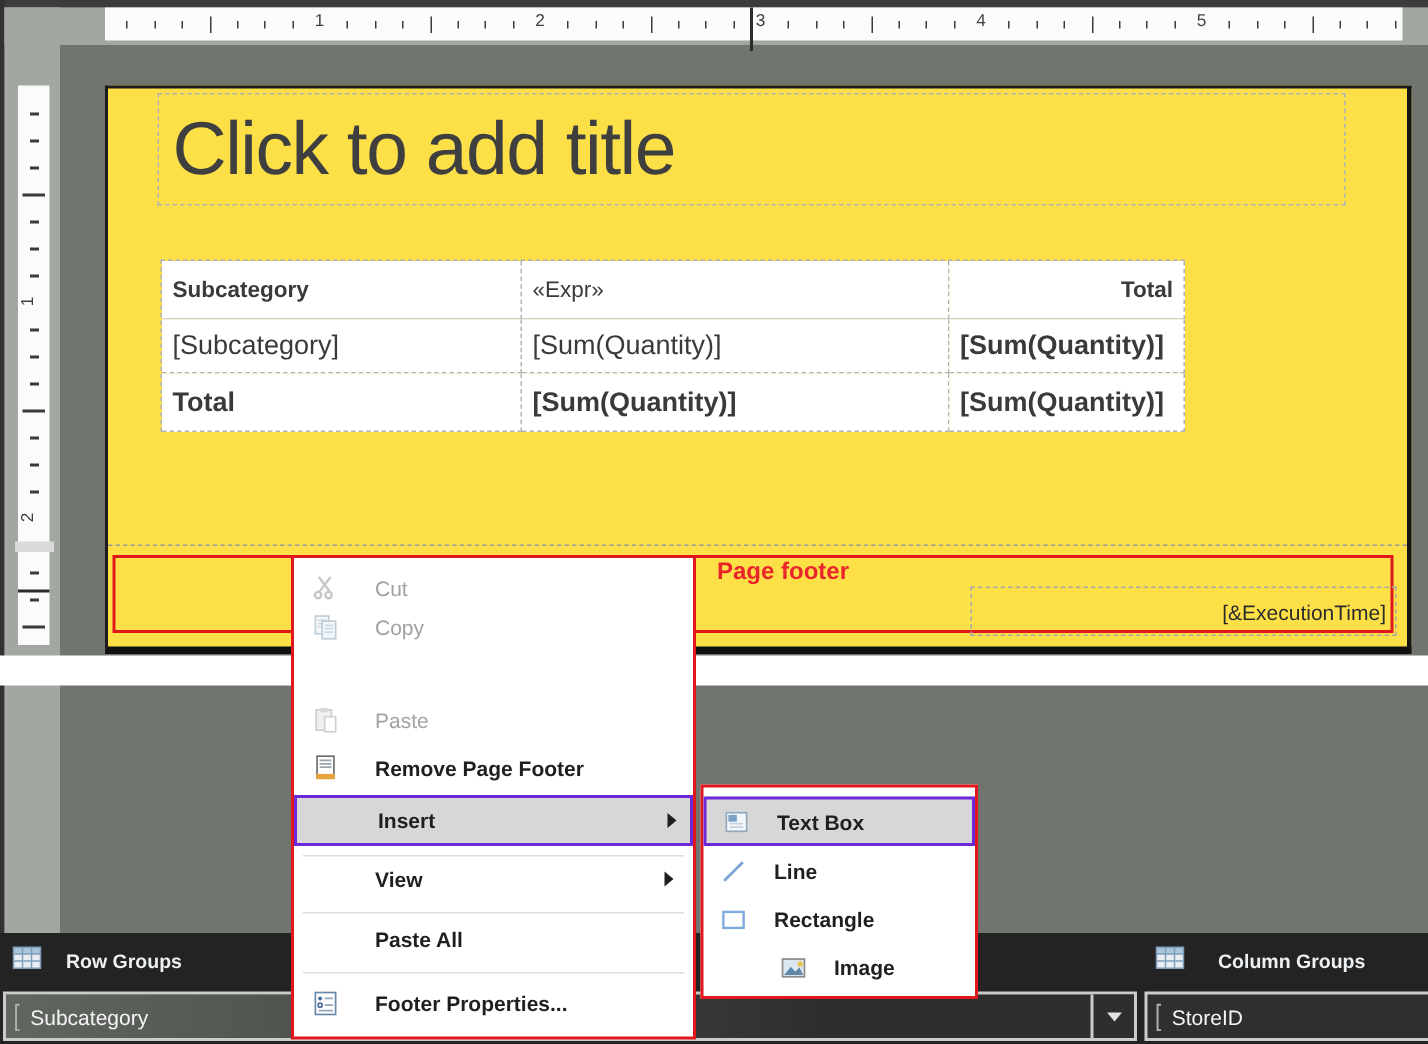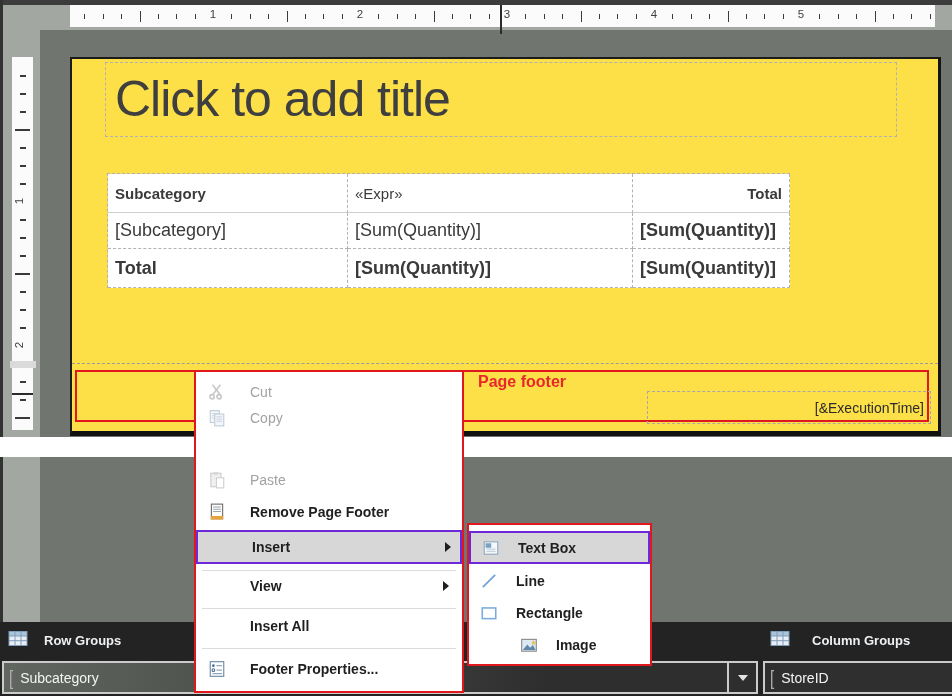--- a/index.html
+++ b/index.html
@@ -266,21 +266,21 @@
       </div>
       <div class="menu-item highlighted annotated" style="top: 158px; height: 34px; width: 266px; left: 0px;">
         <span class="mi-label">Insert</span>
         <span class="mi-arrow"></span>
       </div>
       <div class="menu-item" style="top: 200px; height: 28px;">
         <span class="mi-label">View</span>
         <span class="mi-arrow"></span>
       </div>
       <div class="menu-item" style="top: 240px; height: 28px;">
-        <span class="mi-label">Insert All</span>
+        <span class="mi-label">Paste All</span>
       </div>
       <div class="menu-item" style="top: 282px; height: 30px;">
         <span class="mi-icon">
           <svg width="18" height="18" viewBox="0 0 16 16">
             <rect x="2" y="1.5" width="12" height="13" fill="#ffffff" stroke="#6a89a8"></rect>
             <circle cx="4.8" cy="5" r="1.2" fill="#4c7199"></circle>
             <circle cx="4.8" cy="9" r="1.2" fill="none" stroke="#4c7199"></circle>
             <path d="M7.5 5h5M7.5 9h5M4 12.2h8.5" stroke="#90a8bd" stroke-width="1.1"></path>
           </svg>
         </span>

